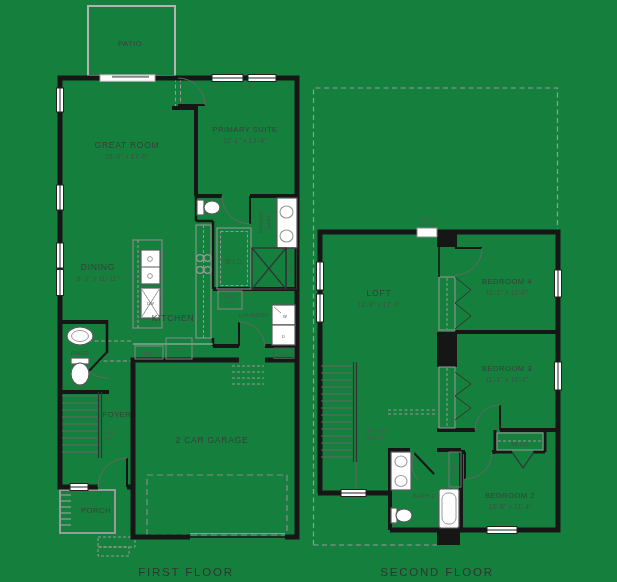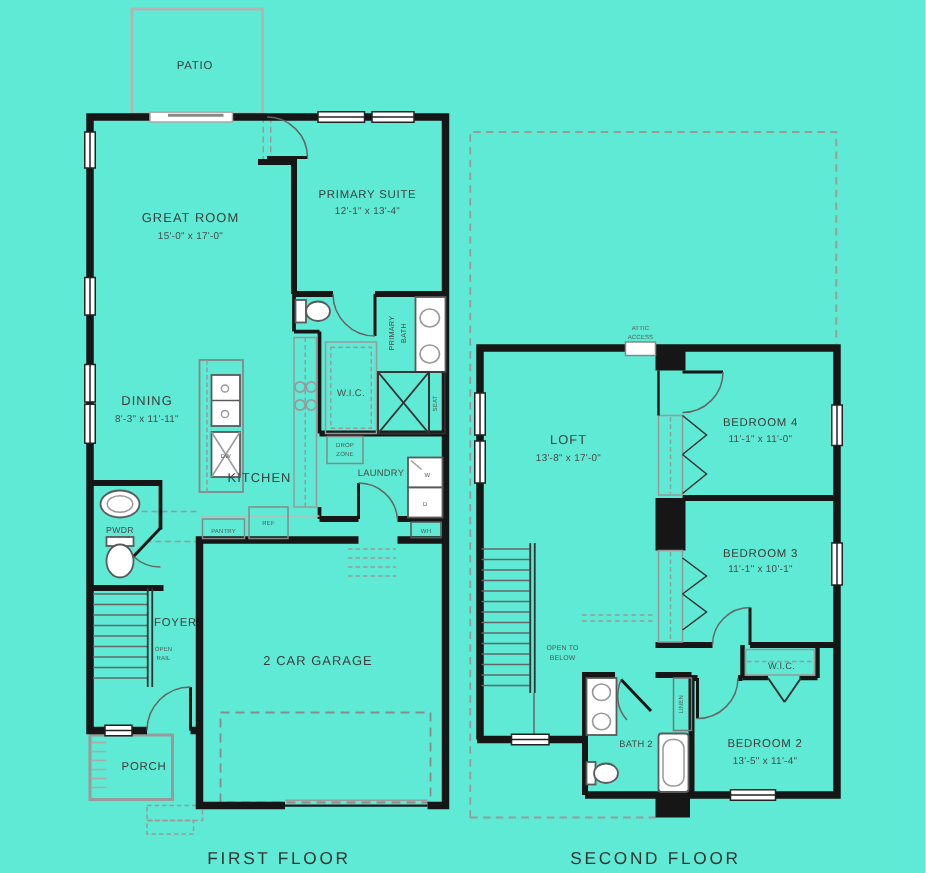--- a/index.html
+++ b/index.html
@@ -1,16 +1,16 @@
 <!DOCTYPE html>
 <html><head>
 <meta charset="utf-8">
 <style>
   html,body{margin:0;padding:0;background:#ffffff;}
-  .canvas{width:617px;height:582px;background:#5eead4;position:relative;overflow:hidden;
+  .canvas{width:617px;height:582px;background:#15803d;position:relative;overflow:hidden;
           font-family:"Liberation Sans", sans-serif;}
   svg{display:block;}
   text{fill:#3c3c3c;font-family:"Liberation Sans", sans-serif;}
   .room{font-size:8.6px;letter-spacing:.7px;}
   .room-sm{font-size:7.6px;letter-spacing:.5px;}
   .dims{font-size:6.6px;letter-spacing:.2px;fill:#4a4a4a;}
   .small{font-size:4.8px;letter-spacing:.2px;fill:#4a4a4a;}
   .tiny{font-size:4px;letter-spacing:.1px;fill:#555;}
   .title{font-size:11.5px;letter-spacing:1.8px;fill:#333;}
   .wall{stroke:#161616;fill:none;}

